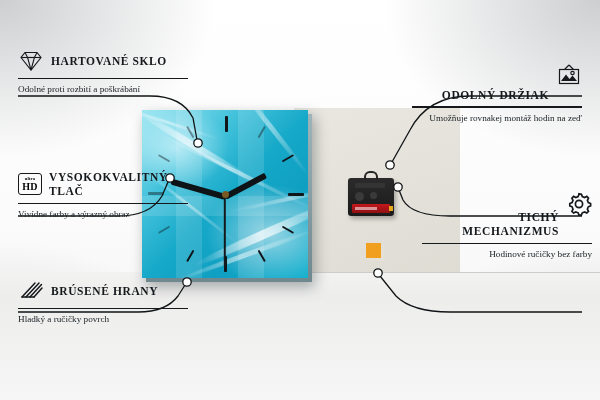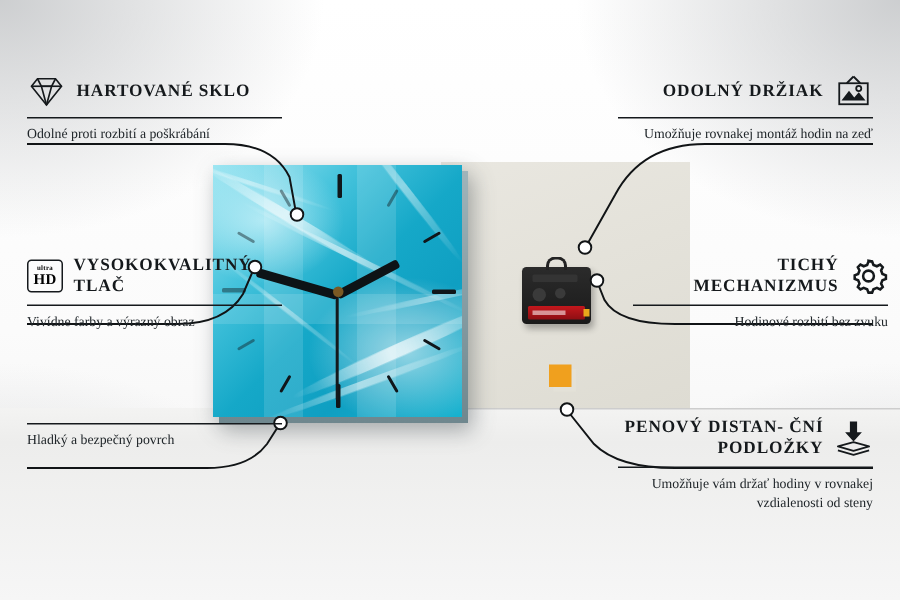--- a/index.html
+++ b/index.html
@@ -160,21 +160,21 @@
   .feat.left  .head { justify-content: flex-start; }
   .feat.right .head { justify-content: flex-end; }
   .feat .title {
     font-weight: bold;
     font-size: 11.5px;
     letter-spacing: .6px;
     line-height: 1.25;
     color: #15191c;
     text-transform: uppercase;
   }
-  .feat.right .title { text-align: right; }
+  .feat.right .title { text-align: right; margin-top: 40px; }
   .feat .rule {
     height: 1.3px; background: #15191c; margin: 4px 0 4px 0; width: 100%;
   }
   .feat .desc {
     font-size: 9.2px;
     line-height: 1.45;
     color: #20262a;
   }
   .feat.right .desc { text-align: right; }
 
@@ -304,22 +304,36 @@
         </g>
           </svg>
       </span>
       <span class="title">HARTOVANÉ SKLO</span>
     </div>
     <div class="rule"></div>
     <div class="desc">Odolné proti rozbití a poškrábání</div>
   </div>
 
   <div class="feat left" id="feat-edges">
-    <div class="rule"></div>
-    <div class="desc">Hladký a bezpečný povrch</div>
+    <div class="head">
+      <span class="ico">
+        <svg viewBox="0 0 26 26">
+            <g fill="none" stroke="#15191c" stroke-width="1.5" stroke-linecap="round">
+          <path d="M4 19 L17 5"></path>
+              <path d="M8 19 L21 5"></path>
+              <path d="M12 19 L23.5 6.5"></path>
+              <path d="M16 19 L24 10"></path>
+          <path d="M4 19 H16"></path>
+        </g>
+          </svg>
+      </span>
+      <span class="title">BRÚSENÉ HRANY</span>
+    </div>
+    <div class="rule"></div>
+    <div class="desc">Hladký a ručičky povrch</div>
   </div>
 
   <div class="feat right" id="feat-holder">
     <div class="head">
       <span class="title">ODOLNÝ DRŽIAK</span>
       <span class="ico">
         <svg viewBox="0 0 26 26">
             <g fill="none" stroke="#15191c" stroke-width="1.2">
           <path d="M13 3 L8.5 7.5 M13 3 L17.5 7.5"></path>
           <rect x="3.5" y="7.5" width="19" height="14"></rect>
@@ -339,35 +353,17 @@
       <span class="ico">
         <svg viewBox="0 0 26 26">
             <g fill="none" stroke="#15191c" stroke-width="1.7">
           <path d="M13 2.8 l2.4 .5 .9 2.3 2.3 .9 2.2-1.1 1.7 1.7 -1.1 2.2 .9 2.3 2.3 .9 v2.4 l-2.3 .9 -.9 2.3 1.1 2.2 -1.7 1.7 -2.2-1.1 -2.3 .9 -.9 2.3 h-2.4 l-.9-2.3 -2.3-.9 -2.2 1.1 -1.7-1.7 1.1-2.2 -.9-2.3 -2.3-.9 v-2.4 l2.3-.9 .9-2.3 -1.1-2.2 1.7-1.7 2.2 1.1 2.3-.9 .9-2.3 Z"></path>
           <circle cx="13" cy="13" r="3.6"></circle>
         </g>
           </svg>
       </span>
     </div>
     <div class="rule"></div>
-    <div class="desc">Hodinové rozbití bez zvuku</div>
-  </div>
-
-  <div class="feat right" id="feat-foam">
-    <div class="head">
-      <span class="title">PENOVÝ DISTAN- ČNÍ PODLOŽKY</span>
-      <span class="ico">
-        <svg viewBox="0 0 26 26">
-          <g fill="#15191c">
-            <path d="M10.6 2 h4.8 v7.2 h3.2 L13 15.4 L7.4 9.2 h3.2 Z"></path>
-          </g>
-          <g fill="none" stroke="#15191c" stroke-width="1.2" stroke-linejoin="round">
-            <path d="M13 15.8 L23.4 18.6 L13 21.6 L2.6 18.6 Z"></path>
-            <path d="M2.6 21.2 L13 24.2 L23.4 21.2"></path>
-          </g>
-        </svg>
-      </span>
-    </div>
-    <div class="rule"></div>
-    <div class="desc">Umožňuje vám držať hodiny v rovnakej vzdialenosti od steny</div>
-  </div>
+    <div class="desc">Hodinové ručičky bez farby</div>
+  </div>
+
 
 </div>
 
 </body></html>

